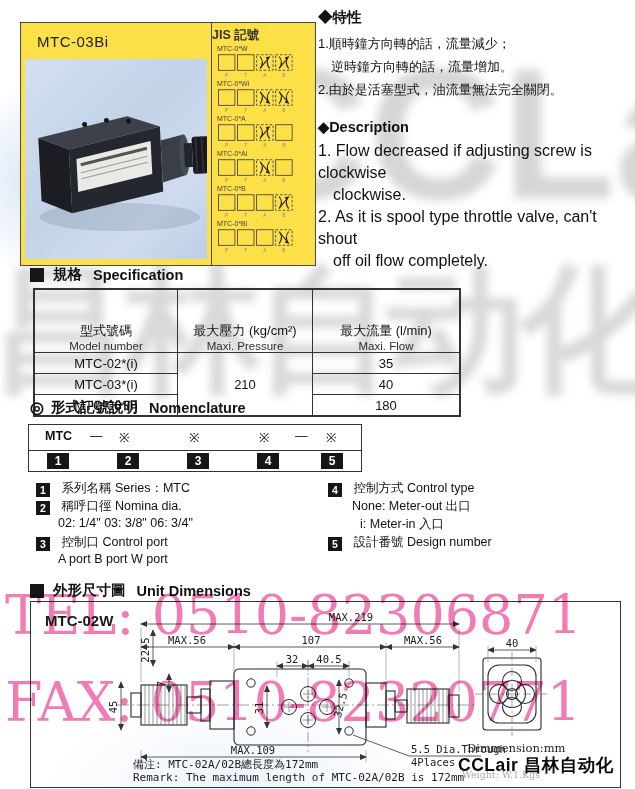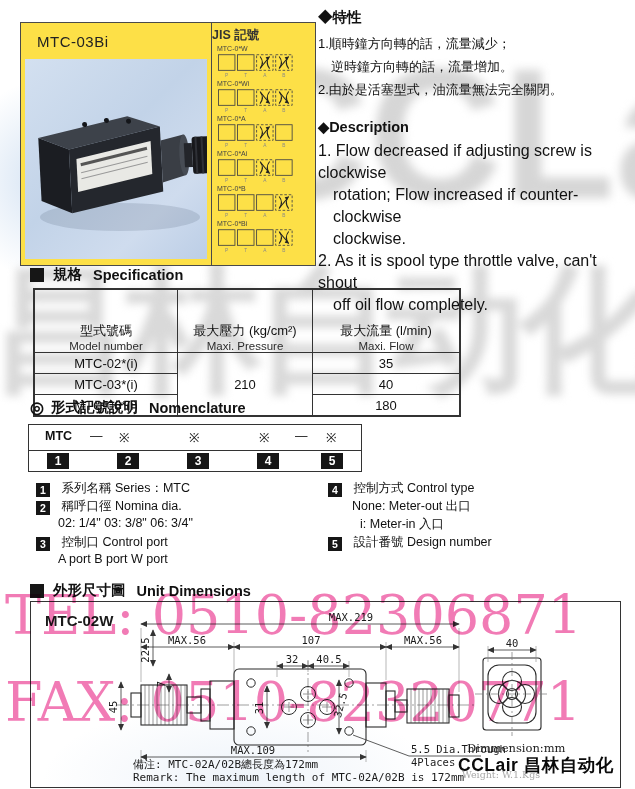--- a/index.html
+++ b/index.html
@@ -217,21 +217,20 @@
   </div>
 </div>
 
 <div class="feat">
   <h3>◆特性</h3>
   <div class="zh">1.順時鐘方向轉的話，流量減少；</div>
   <div class="zh ind">逆時鐘方向轉的話，流量增加。</div>
   <div class="zh">2.由於是活塞型式，油流量無法完全關閉。</div>
   <h3 class="desc-h">◆Description</h3>
   <div class="en">1. Flow decreased if adjusting screw is clockwise</div>
-  <div class="en ind">rotation; Flow increased if counter-clockwise</div>
   <div class="en ind">clockwise.</div>
   <div class="en">2. As it is spool type throttle valve, can't shout</div>
   <div class="en ind">off oil flow completely.</div>
 </div>
 
 <div class="sec-h" style="left:30px;top:265px;">
   <span class="sq"></span>
   <span>規格</span>
   <span class="en">Specification</span>
 </div>

